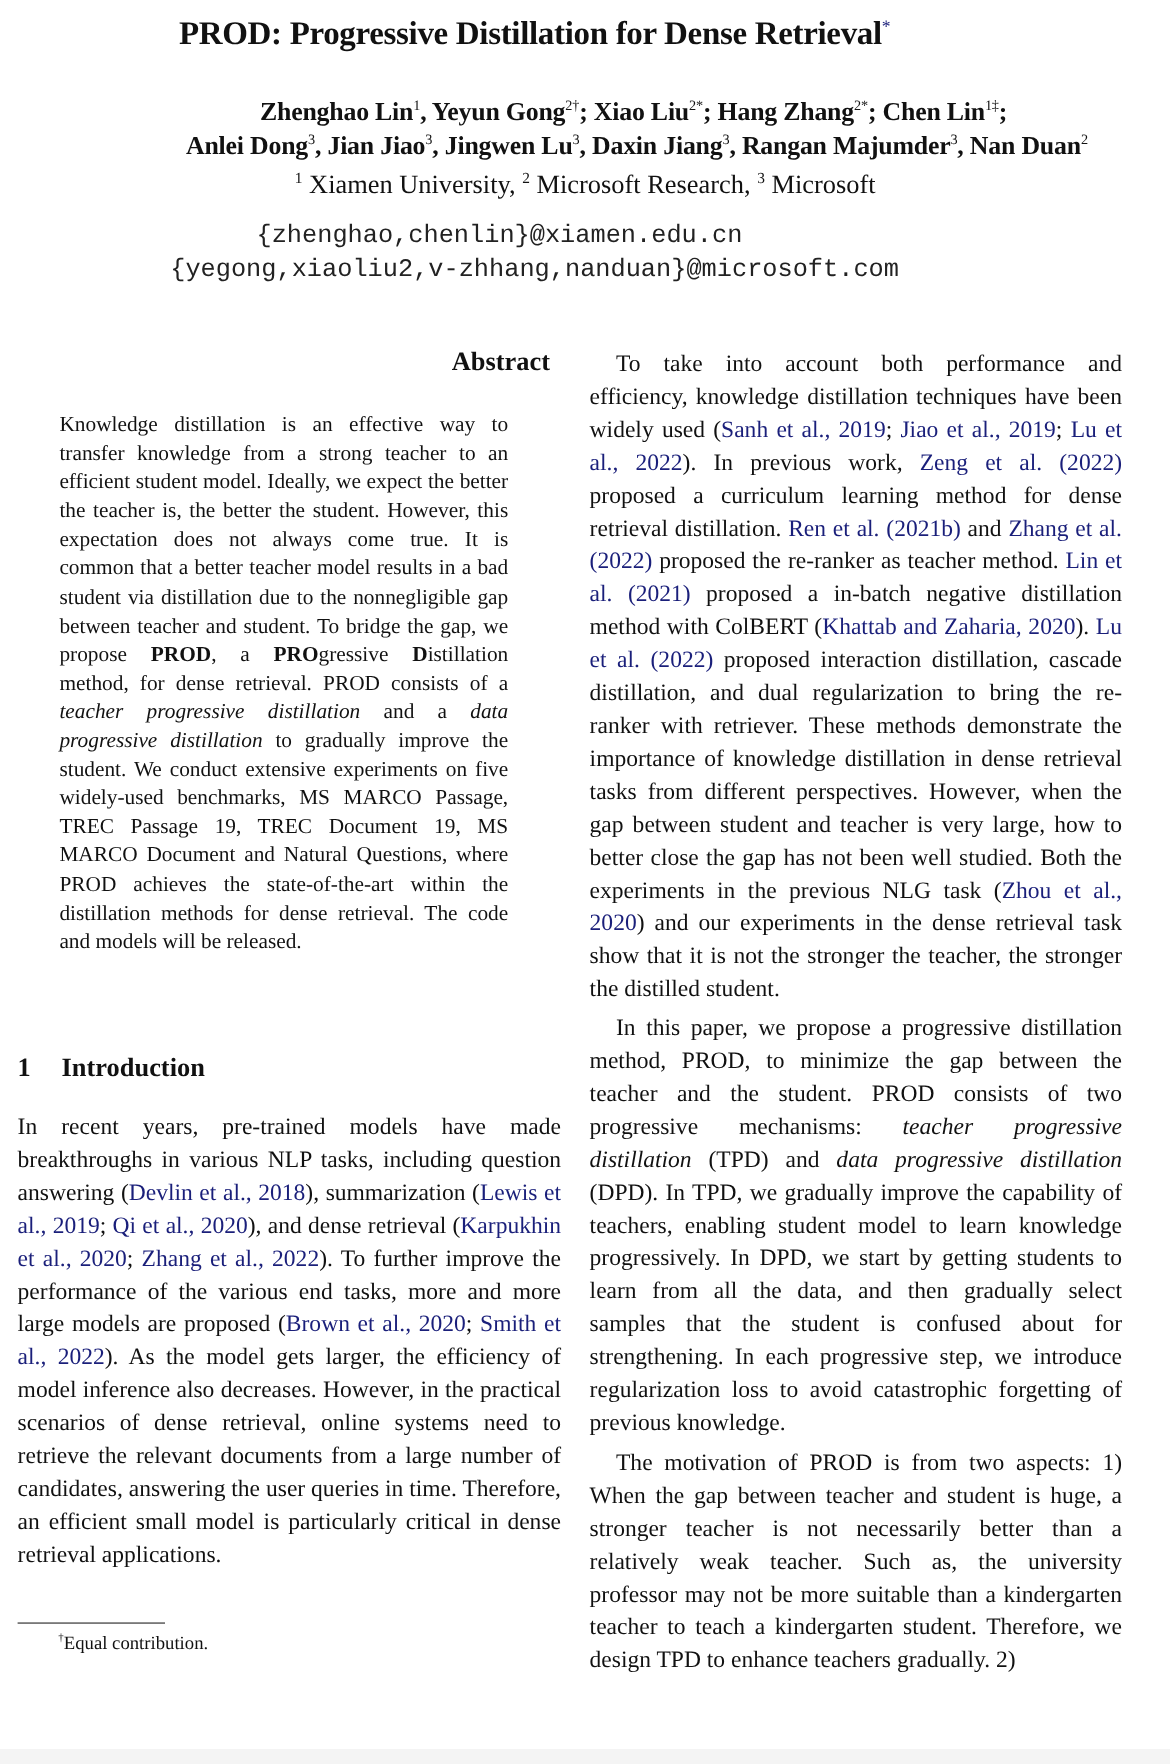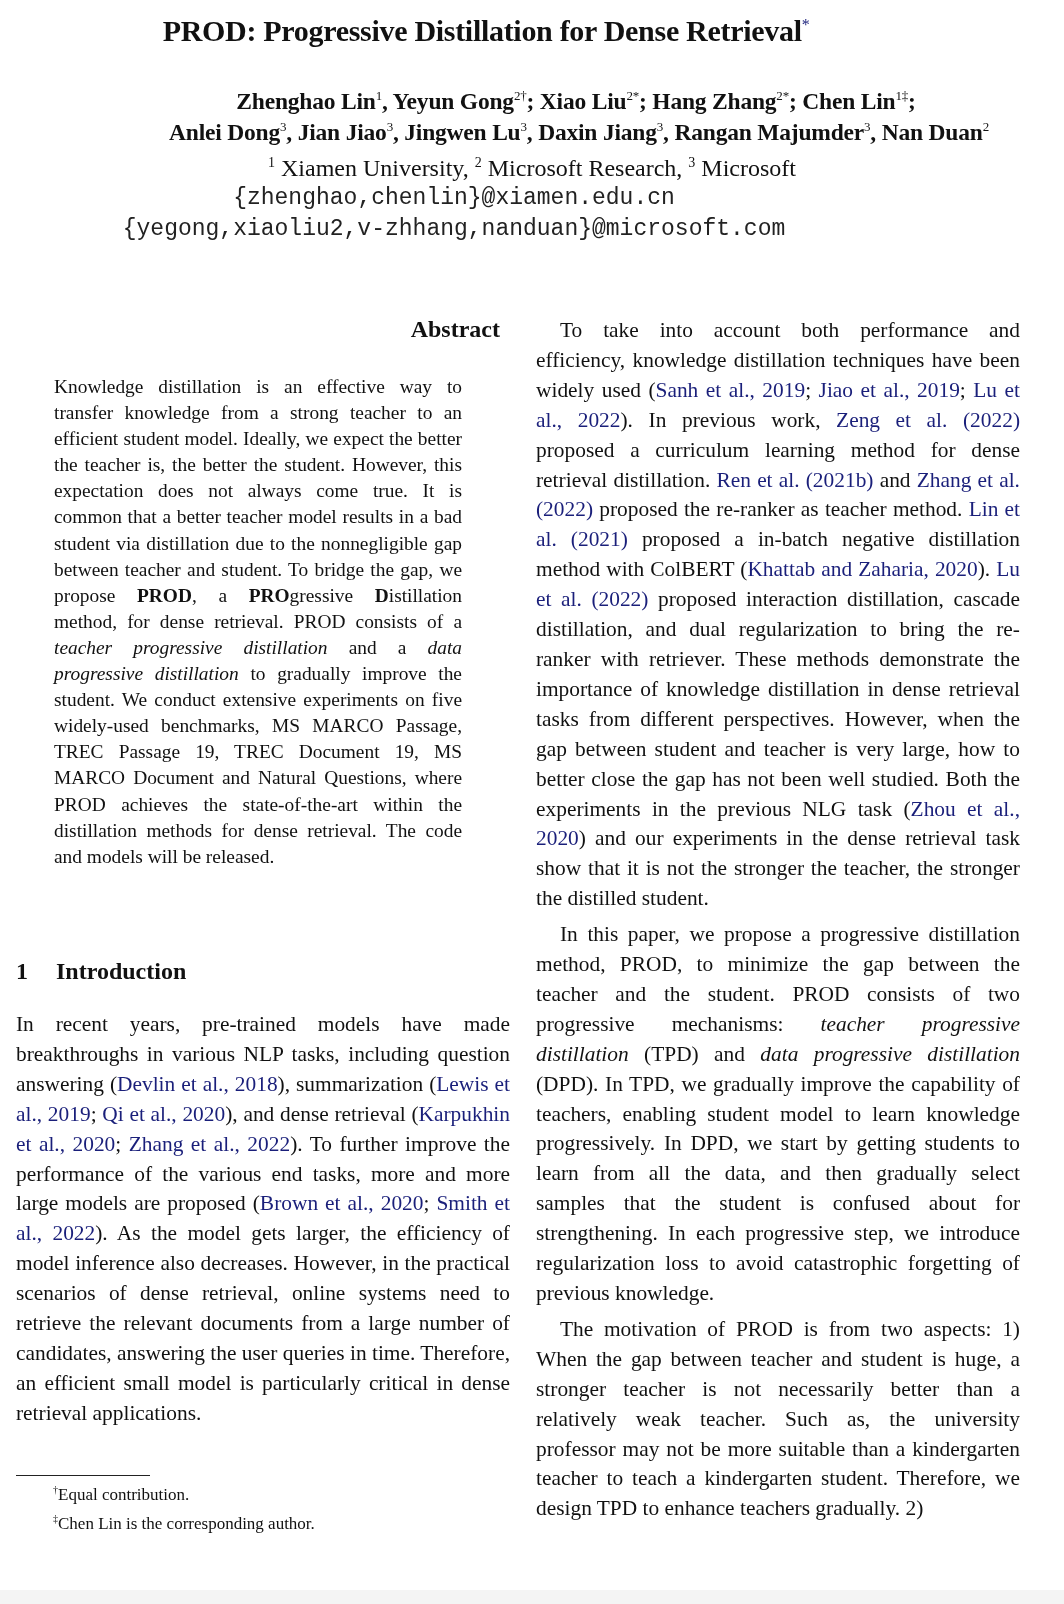--- a/index.html
+++ b/index.html
@@ -17,21 +17,21 @@
     font-weight: bold; font-size: 23.5px; letter-spacing: -0.2px;
   }
   .authors sup { font-size: 13px; font-weight: normal; }
   .affil {
     position: absolute; left: 0; top: 155px; width: 1064px; text-align: center;
     font-size: 24px;
   }
   .affil sup { font-size: 14px; }
   .email {
     position: absolute; left: 0; width: 908px; text-align: center;
-    font-family: "Liberation Mono", "DejaVu Sans Mono", monospace; font-size: 23px; color: #222;
+    font-family: "Liberation Mono", "DejaVu Sans Mono", monospace; font-size: 23px; color: #222; margin-top: 16px;
   }
   .col-left { position: absolute; left: 16px; width: 494px; }
   .col-right { position: absolute; left: 536px; width: 484px; }
   .abstract-head {
     position: absolute; left: 16px; width: 484px; top: 316px; text-align: right;
     font-weight: bold; font-size: 24px;
   }
   .abstract-body {
     position: absolute; left: 54px; width: 408px; top: 374px;
     font-size: 19.4px; line-height: 26.1px; text-align: justify; hyphens: none;
@@ -53,37 +53,36 @@
 <body>
 
 <div class="title"><span>PROD: Progressive Distillation for Dense Retrieval</span><sup>*</sup></div>
 
 <div class="authors" style="top:88px;padding-left:44px;" id="authors1"><span>Zhenghao Lin<sup>1</sup>,  </span><span>Yeyun Gong<sup>2</sup><sup class="mark">†</sup>; </span><span>Xiao Liu<sup>2</sup><sup class="mark">*</sup>; </span><span>Hang Zhang<sup>2</sup><sup class="mark">*</sup>; </span><span>Chen Lin<sup>1</sup><sup class="mark">‡</sup>;</span></div>
 <div class="authors" style="top:119px;padding-left:47px;" id="authors2"><span>Anlei Dong<sup>3</sup>, </span><span>Jian Jiao<sup>3</sup>, </span><span>Jingwen Lu<sup>3</sup>, </span><span>Daxin Jiang<sup>3</sup>, </span><span>Rangan Majumder<sup>3</sup>, </span><span>Nan Duan<sup>2</sup></span></div>
 
 <div class="affil" id="affil"><span><sup>1</sup> Xiamen University, </span><span><sup>2</sup> Microsoft Research, </span><span><sup>3</sup> Microsoft</span></div>
 
 <div class="email" style="top:185px;">{zhenghao,chenlin}@xiamen.edu.cn</div>
-<div class="email" style="top:216px;">{yegong,xiaoliu2,v-zhhang,nanduan}@microsoft.com</div>
+<div class="email" style="top:216px;padding-left:32px;">{yegong,xiaoliu2,v-zhhang,nanduan}@microsoft.com</div>
 
 <div class="abstract-head">Abstract</div>
 <div class="abstract-body">Knowledge distillation is an effective way to transfer knowledge from a strong teacher to an efficient student model.  Ideally, we expect the better the teacher is, the better the student.  However, this expectation does not always come true.  It is common that a better teacher model results in a bad student via distillation due to the nonnegligible gap between teacher and student.  To bridge the gap, we propose <b>PROD</b>, a <b>PRO</b>gressive <b>D</b>istillation method, for dense retrieval.  PROD consists of a <i>teacher progressive distillation</i> and a <i>data progressive distillation</i> to gradually improve the student.  We conduct extensive experiments on five widely-used benchmarks, MS MARCO Passage, TREC Passage 19, TREC Document 19, MS MARCO Document and Natural Questions, where PROD achieves the state-of-the-art within the distillation methods for dense retrieval. The code and models will be released.</div>
 
 <div class="section-head">
   <span class="num">1</span><span>Introduction</span>
 </div>
 
 <div class="col-left body-text" style="top:1010px;">
   <p>In recent years, pre-trained models have made breakthroughs in various NLP tasks, including question answering (<a class="cite">Devlin et al., 2018</a>), summarization (<a class="cite">Lewis et al., 2019</a>; <a class="cite">Qi et al., 2020</a>), and dense retrieval (<a class="cite">Karpukhin et al., 2020</a>; <a class="cite">Zhang et al., 2022</a>). To further improve the performance of the various end tasks, more and more large models are proposed (<a class="cite">Brown et al., 2020</a>; <a class="cite">Smith et al., 2022</a>). As the model gets larger, the efficiency of model inference also decreases. However, in the practical scenarios of dense retrieval, online systems need to retrieve the relevant documents from a large number of candidates, answering the user queries in time. Therefore, an efficient small model is particularly critical in dense retrieval applications.</p>
 </div>
 
 <div class="fn-rule"></div>
 <div class="footnotes" id="footnotes">
     <div><sup>†</sup>Equal contribution.</div>
-    <div><sup>‡</sup>Chen Lin is the corresponding author.</div>
   </div>
 
 <div class="col-right body-text" style="top:316px;">
   <p class="indent">To take into account both performance and efficiency, knowledge distillation techniques have been widely used (<a class="cite">Sanh et al., 2019</a>; <a class="cite">Jiao et al., 2019</a>; <a class="cite">Lu et al., 2022</a>). In previous work, <a class="cite">Zeng et al. (2022)</a> proposed a curriculum learning method for dense retrieval distillation.  <a class="cite">Ren et al. (2021b)</a> and <a class="cite">Zhang et al. (2022)</a> proposed the re-ranker as teacher method.  <a class="cite">Lin et al. (2021)</a> proposed a in-batch negative distillation method with ColBERT (<a class="cite">Khattab and Zaharia, 2020</a>). <a class="cite">Lu et al. (2022)</a> proposed interaction distillation, cascade distillation, and dual regularization to bring the re-ranker with retriever.  These methods demonstrate the importance of knowledge distillation in dense retrieval tasks from different perspectives. However, when the gap between student and teacher is very large, how to better close the gap has not been well studied. Both the experiments in the previous NLG task (<a class="cite">Zhou et al., 2020</a>) and our experiments in the dense retrieval task show that it is not the stronger the teacher, the stronger the distilled student.</p>
   <p class="indent" style="margin-top:6px;">In this paper, we propose a progressive distillation method, PROD, to minimize the gap between the teacher and the student. PROD consists of two progressive mechanisms: <i>teacher progressive distillation</i> (TPD) and <i>data progressive distillation</i> (DPD). In TPD, we gradually improve the capability of teachers, enabling student model to learn knowledge progressively. In DPD, we start by getting students to learn from all the data, and then gradually select samples that the student is confused about for strengthening. In each progressive step, we introduce regularization loss to avoid catastrophic forgetting of previous knowledge.</p>
   <p class="indent" style="margin-top:6px;">The motivation of PROD is from two aspects: 1) When the gap between teacher and student is huge, a stronger teacher is not necessarily better than a relatively weak teacher. Such as, the university professor may not be more suitable than a kindergarten teacher to teach a kindergarten student. Therefore, we design TPD to enhance teachers gradually. 2)</p>
 </div>
 
 <div class="bottom-fade"></div>
 

